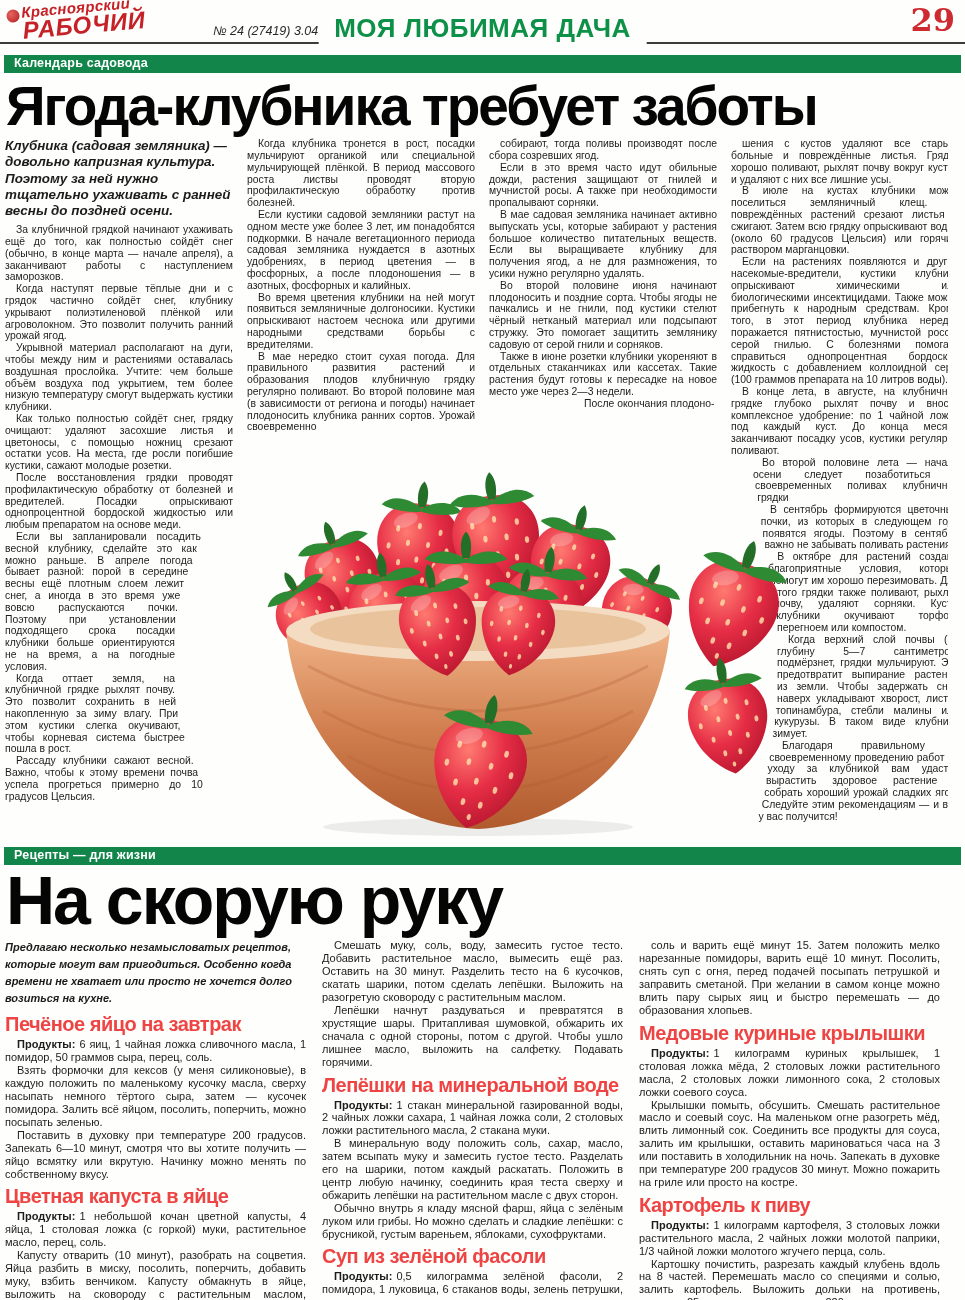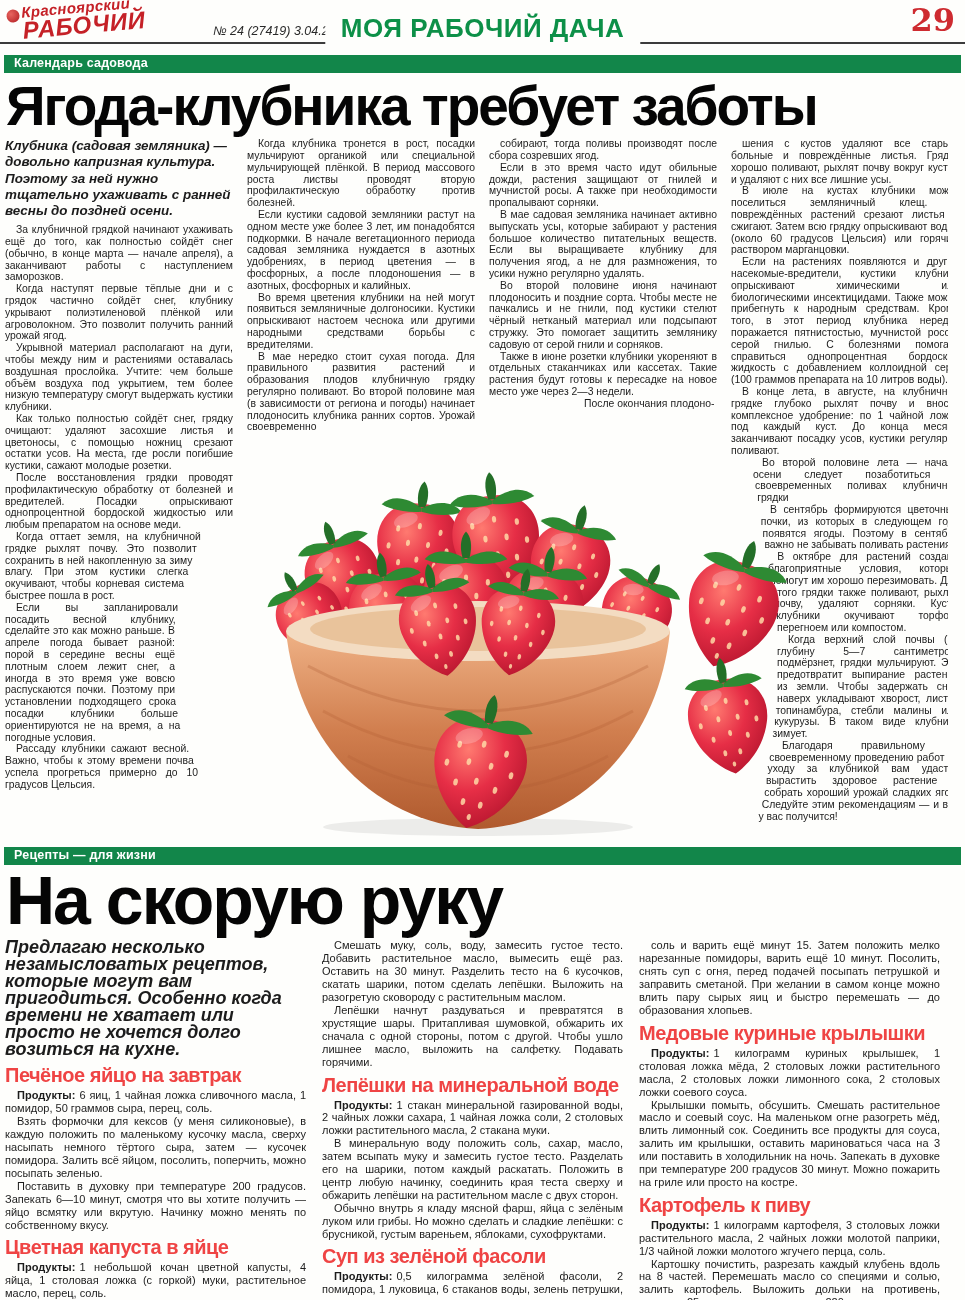--- a/index.html
+++ b/index.html
@@ -41,77 +41,77 @@
   .tail-right{margin-left:95px !important;text-indent:0 !important;}
   .wrapR{float:right;width:58px;height:250px;shape-margin:5px;
          shape-outside:polygon(100% 0%,58% 2%,18% 28%,0% 50%,16% 74%,55% 98%,100% 100%);}
   .wrapL{float:left;width:46px;height:398px;shape-margin:5px;
          shape-outside:polygon(0% 0%,28% 0%,46% 12%,70% 30%,100% 50%,82% 66%,60% 84%,22% 100%,0% 100%);}
   .img-straw{position:absolute;left:233px;top:288px;width:550px;height:412px;z-index:5;pointer-events:none;}
   
   .a2-body{margin:8px 5px 0 5px;display:flex;gap:16px;}
   .a2col{flex:0 0 301px;width:301px;font-size:11px;line-height:12.9px;text-align:justify;}
   .a2col p{margin:0;text-indent:12px;}
-  .lead2{font-size:18px;line-height:17px;font-weight:700;font-style:italic;
+  .lead2{font-size:11px;line-height:17px;font-weight:700;font-style:italic;
          text-indent:0 !important;text-align:left;margin-bottom:7px !important;}
   .subhead{font-size:20px;font-weight:800;letter-spacing:-.5px;line-height:1.05;
          margin:6px 0 3px 0;color:#ef4444;}
   .plabel{margin-right:4px;}
 </style>
 </head>
 <body>
 
 <div class="page">
 
   <div class="masthead">
     <div class="mast-rule"></div>
     <div class="logo">
       <span class="emblem"></span>
       <span class="txt">
         <span class="l1">Красноярский</span><br>
         <span class="l2">РАБОЧИЙ</span>
       </span>
     </div>
     <div class="issue">№ 24 (27419) 3.04.2019</div>
-    <div class="section-title">МОЯ РАБОЧИЙ ДАЧА</div>
+    <div class="section-title">МОЯ ЛЮБИМАЯ ДАЧА</div>
     <div class="pageno">29</div>
   </div>
 
   <section>
     <div class="kicker">
       <span>Календарь садовода</span>
     </div>
     <h1 class="headline1">Ягода-клубника требует заботы</h1>
 
     <div class="a1-body">
       <div class="a1col">
         <p class="lead1">Клубника (садовая земляника) — довольно капризная культура. Поэтому за ней нужно тщательно ухаживать с ранней весны до поздней осени.</p>
         <p>За клубничной грядкой начинают ухаживать ещё до того, как полностью сойдёт снег (обычно, в конце марта — начале апреля), а заканчивают работы с наступлением заморозков.</p>
         <p>Когда наступят первые тёплые дни и с грядок частично сойдёт снег, клубнику укрывают полиэтиленовой плёнкой или агроволокном. Это позволит получить ранний урожай ягод.</p>
         <p>Укрывной материал располагают на дуги, чтобы между ним и растениями оставалась воздушная прослойка. Учтите: чем больше объём воздуха под укрытием, тем более низкую температуру смогут выдержать кустики клубники.</p>
         <p>Как только полностью сойдёт снег, грядку очищают: удаляют засохшие листья и цветоносы, с помощью ножниц срезают остатки усов. На места, где росли погибшие кустики, сажают молодые розетки.</p>
         <p>После восстановления грядки проводят профилактическую обработку от болезней и вредителей. Посадки опрыскивают однопроцентной бордоской жидкостью или любым препаратом на основе меди.</p>
         <span class="wrapR"></span>
+        <p>Если вы запланировали посадить весной клубнику, сделайте это как можно раньше. В апреле погода бывает разной: порой в середине весны ещё плотным слоем лежит снег, а иногда в это время уже вовсю распускаются почки. Поэтому при установлении подходящего срока посадки клубники больше ориентируются не на время, а на погодные условия.</p>
         <p>Когда оттает земля, на клубничной грядке рыхлят почву. Это позволит сохранить в ней накопленную за зиму влагу. При этом кустики слегка окучивают, чтобы корневая система быстрее пошла в рост.</p>
-        <p>Если вы запланировали посадить весной клубнику, сделайте это как можно раньше. В апреле погода бывает разной: порой в середине весны ещё плотным слоем лежит снег, а иногда в это время уже вовсю распускаются почки. Поэтому при установлении подходящего срока посадки клубники больше ориентируются не на время, а на погодные условия.</p>
         <p>Рассаду клубники сажают весной. Важно, чтобы к этому времени почва успела прогреться примерно до 10 градусов Цельсия.</p>
       </div>
 
       <div class="a1col col2lim">
         <p>Когда клубника тронется в рост, посадки мульчируют органикой или специальной мульчирующей плёнкой. В период массового роста листвы проводят вторую профилактическую обработку против болезней.</p>
         <p>Если кустики садовой земляники растут на одном месте уже более 3 лет, им понадобятся подкормки. В начале вегетационного периода садовая земляника нуждается в азотных удобрениях, в период цветения — в фосфорных, а после плодоношения — в азотных, фосфорных и калийных.</p>
         <p>Во время цветения клубники на ней могут появиться земляничные долгоносики. Кустики опрыскивают настоем чеснока или другими народными средствами борьбы с вредителями.</p>
         <p>В мае нередко стоит сухая погода. Для правильного развития растений и образования плодов клубничную грядку регулярно поливают. Во второй половине мая (в зависимости от региона и погоды) начинает плодоносить клубника ранних сортов. Урожай своевременно</p>
       </div>
 
       <div class="a1col col3lim">
         <p>собирают, тогда поливы производят после сбора созревших ягод.</p>
         <p>Если в это время часто идут обильные дожди, растения защищают от гнилей и мучнистой росы. А также при необходимости пропалывают сорняки.</p>
         <p>В мае садовая земляника начинает активно выпускать усы, которые забирают у растения большое количество питательных веществ. Если вы выращиваете клубнику для получения ягод, а не для размножения, то усики нужно регулярно удалять.</p>
-        <p>Во второй половине июня начинают плодоносить и поздние сорта. Чтобы месте не пачкались и не гнили, под кустики стелют чёрный нетканый материал или подсыпают стружку. Это помогает защитить землянику садовую от серой гнили и сорняков.</p>
+        <p>Во второй половине июня начинают плодоносить и поздние сорта. Чтобы ягоды не пачкались и не гнили, под кустики стелют чёрный нетканый материал или подсыпают стружку. Это помогает защитить землянику садовую от серой гнили и сорняков.</p>
         <p>Также в июне розетки клубники укореняют в отдельных стаканчиках или кассетах. Такие растения будут готовы к пересадке на новое место уже через 2—3 недели.</p>
         <p class="tail-right">После окончания плодоно-</p>
       </div>
 
       <div class="a1col">
         <p>шения с кустов удаляют все старые, больные и повреждённые листья. Грядку хорошо поливают, рыхлят почву вокруг кустов и удаляют с них все лишние усы.</p>
         <p>В июле на кустах клубники может поселиться земляничный клещ. С повреждённых растений срезают листья и сжигают. Затем всю грядку опрыскивают водой (около 60 градусов Цельсия) или горячим раствором марганцовки.</p>
         <p>Если на растениях появляются и другие насекомые-вредители, кустики клубники опрыскивают химическими или биологическими инсектицидами. Также можно прибегнуть к народным средствам. Кроме того, в этот период клубника нередко поражается пятнистостью, мучнистой росой, серой гнилью. С болезнями помогает справиться однопроцентная бордоская жидкость с добавлением коллоидной серы (100 граммов препарата на 10 литров воды).</p>
         <p>В конце лета, в августе, на клубничной грядке глубоко рыхлят почву и вносят комплексное удобрение: по 1 чайной ложке под каждый куст. До конца месяца заканчивают посадку усов, кустики регулярно поливают.</p>
         <span class="wrapL"></span>

